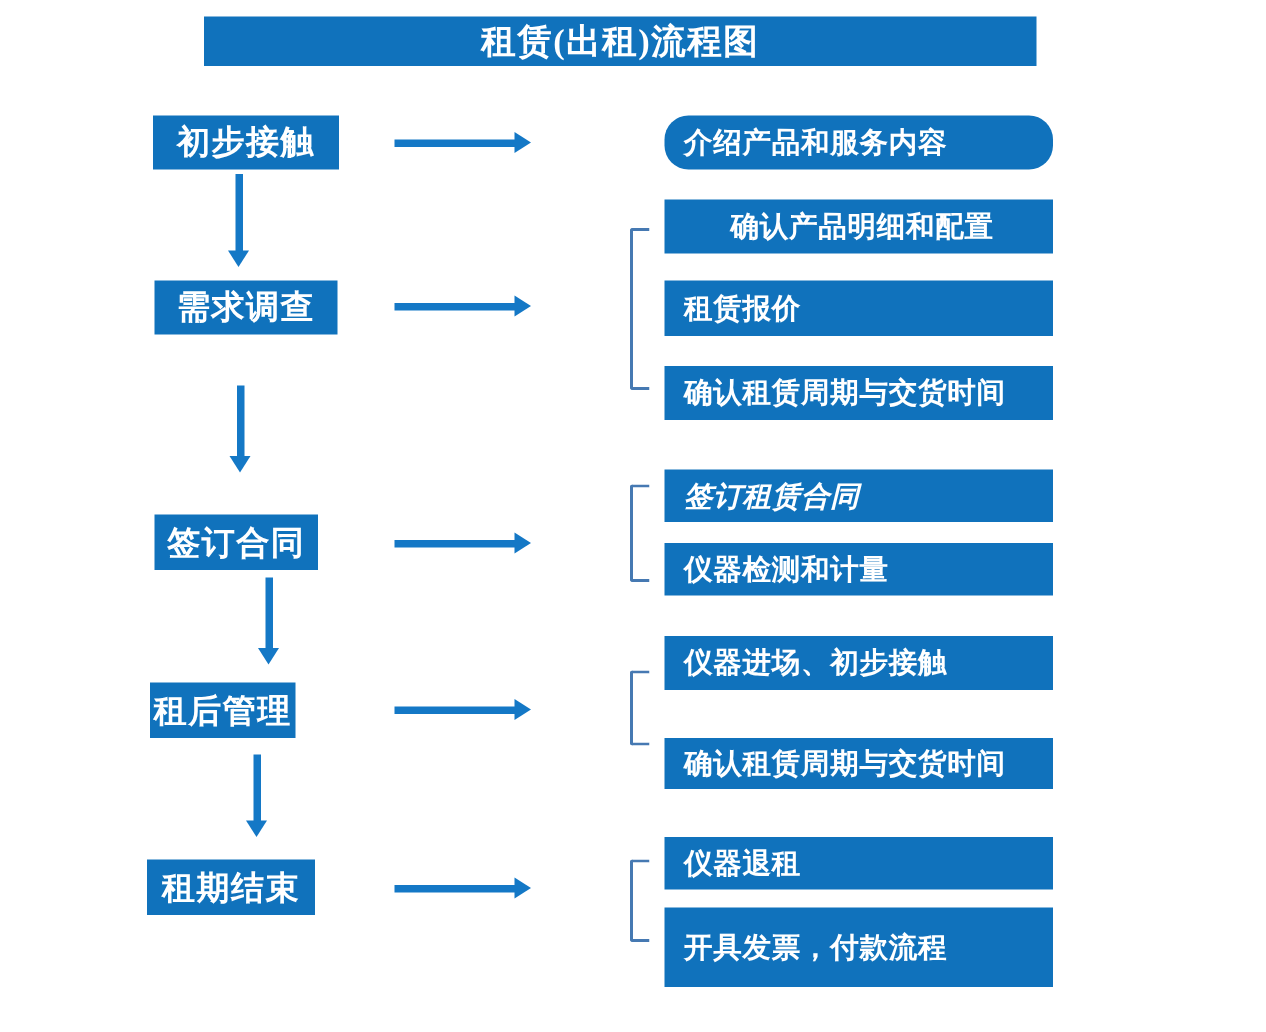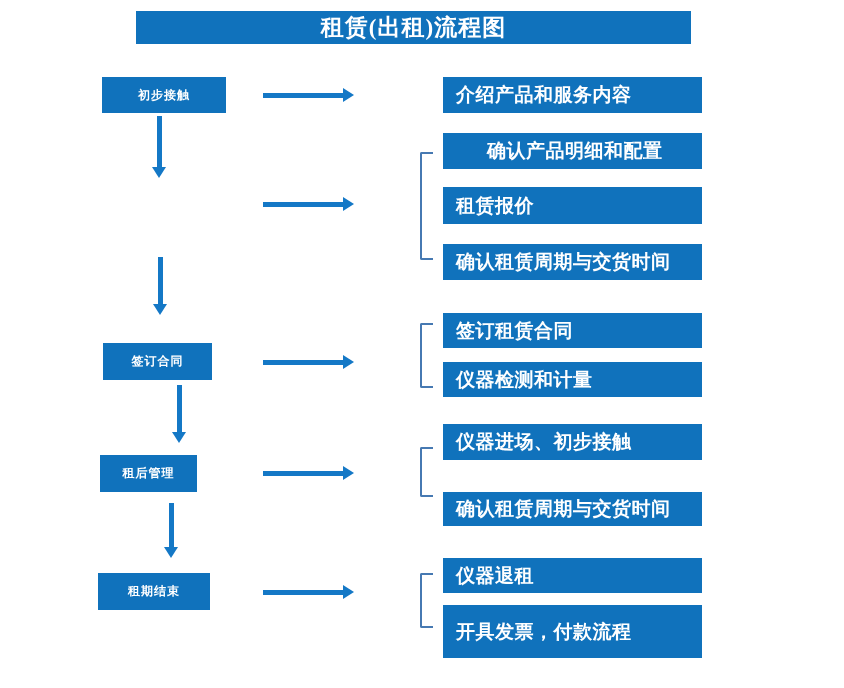--- a/index.html
+++ b/index.html
@@ -24,21 +24,21 @@
   .box {
     position: absolute;
     background: var(--box-blue, #1072BC);
     color: var(--text-color, #ffffff);
     font-weight: bold;
     display: flex; align-items: center;
     box-sizing: border-box;
   }
   .left-box {
     justify-content: center;
-    font-size: 12px;
+    font-size: 22px;
     letter-spacing: 1px;
   }
   .right-box {
     left: 443px; width: 259px;
     justify-content: flex-start;
     padding-left: 13px;
     font-size: 19px;
     letter-spacing: 0.5px;
   }
   
@@ -79,20 +79,21 @@
 </head>
 <body>
 
 <div class="canvas">
 
   <div class="title-bar">
     <span>租赁(出租)流程图</span>
   </div>
 
   <div class="box left-box" style="left:102px; top:77px; width:124px; height:36px;">初步接触</div>
+  <div class="box left-box" style="left:103px; top:187px; width:122px; height:36px;">需求调查</div>
   <div class="box left-box" style="left:103px; top:343px; width:109px; height:37px;">签订合同</div>
   <div class="box left-box" style="left:100px; top:455px; width:97px; height:37px;">租后管理</div>
   <div class="box left-box" style="left:98px; top:573px; width:112px; height:37px;">租期结束</div>
 
   <div class="v-arrow" style="left:152px; top:116px; height:62px;">
     <div class="shaft"></div>
     <div class="head"></div>
   </div>
   <div class="v-arrow" style="left:153px; top:257px; height:58px;">
     <div class="shaft"></div>
@@ -126,27 +127,27 @@
   <div class="h-arrow" style="top:585px;">
     <div class="shaft"></div>
     <div class="head"></div>
   </div>
 
   <div class="bracket" style="top:152px; height:108px;"></div>
   <div class="bracket" style="top:323px; height:65px;"></div>
   <div class="bracket" style="top:447px; height:50px;"></div>
   <div class="bracket" style="top:573px; height:55px;"></div>
 
-  <div class="box right-box" style="top:77px; height:36px;">介绍产品和服务内容</div>
+  <div class="box right-box" style="top:77px; height:36px;border-radius:16px;">介绍产品和服务内容</div>
 
   <div class="box right-box" style="top:133px; height:36px;padding-left:44px;">确认产品明细和配置</div>
   <div class="box right-box" style="top:187px; height:37px;">租赁报价</div>
   <div class="box right-box" style="top:244px; height:36px;">确认租赁周期与交货时间</div>
 
-  <div class="box right-box" style="top:313px; height:35px;">签订租赁合同</div>
+  <div class="box right-box" style="top:313px; height:35px;font-style:italic;">签订租赁合同</div>
   <div class="box right-box" style="top:362px; height:35px;">仪器检测和计量</div>
 
   <div class="box right-box" style="top:424px; height:36px;">仪器进场、初步接触</div>
   <div class="box right-box" style="top:492px; height:34px;">确认租赁周期与交货时间</div>
 
   <div class="box right-box" style="top:558px; height:35px;font-family:Liberation Serif, serif;">仪器退租</div>
   <div class="box right-box" style="top:605px; height:53px;">开具发票，付款流程</div>
 
 </div>
 

